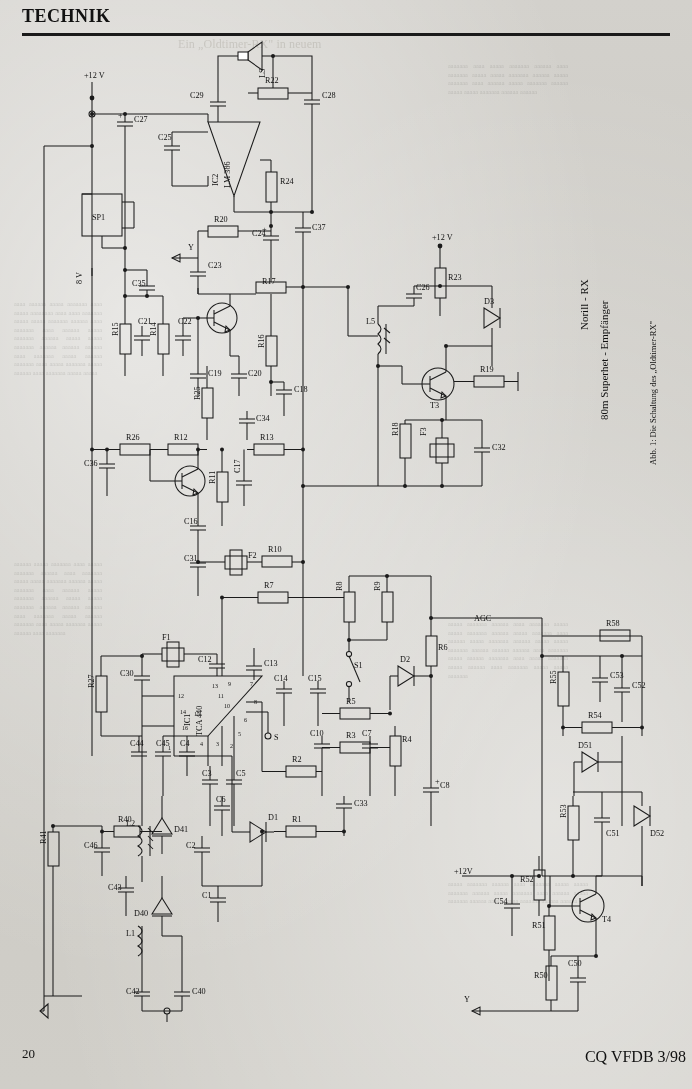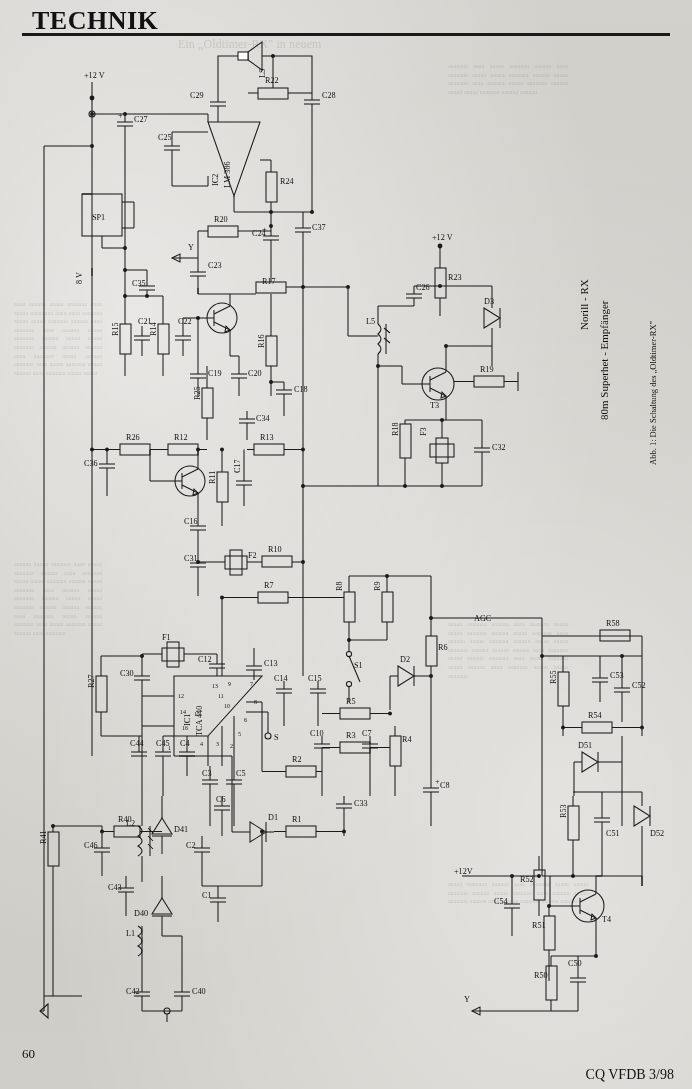--- a/index.html
+++ b/index.html
@@ -18,26 +18,26 @@
          text-align:justify;letter-spacing:.1px;pointer-events:none;white-space:pre-wrap;}
   .ghost.c1{left:14px;top:300px;width:88px;}
   .ghost.c2{left:14px;top:560px;width:88px;}
   .ghost.c3{left:448px;top:62px;width:120px;}
   .ghost.c4{left:448px;top:620px;width:120px;}
   .ghost.c5{left:448px;top:880px;width:140px;}
   .ghost.c6{left:178px;top:40px;width:210px;font-size:12px;color:rgba(120,112,100,0.22);}
 
   
   #hdr{position:absolute;left:22px;top:6px;}
-  #hdr .t{font-family:"Liberation Serif",serif;font-weight:bold;font-size:26px;letter-spacing:.5px;margin-left:10px;}
+  #hdr .t{font-family:"Liberation Serif",serif;font-weight:bold;font-size:18px;letter-spacing:.5px;}
   #hdrline{position:absolute;left:22px;top:33px;width:648px;height:3px;background:#1a1a1a;}
 
   
   #pgnum{position:absolute;left:22px;top:1046px;font-size:13px;}
-  #foot{position:absolute;right:18px;top:1048px;font-size:14px;margin-top:19px;}
+  #foot{position:absolute;right:6px;top:1048px;font-size:16px;}
 
   
   #sch{position:absolute;left:22px;top:36px;width:648px;height:990px;}
   svg{display:block;}
 
   
   .vcap{position:absolute;transform-origin:0 0;white-space:nowrap;}
   .vcap.big{font-size:11px;}
   .vcap.small{font-size:8.5px;}
 </style>
@@ -51,21 +51,21 @@
 <div class="ghost c2">aaaaaa aaaaa aaaaaaa aaaa aaaaa aaaaaaa aaaaaa aaaa aaaaaaa aaaaa aaaaa aaaaaaa aaaaaa aaaaa aaaaaaa aaaa aaaaaa aaaaa aaaaaaa aaaaaa aaaaa aaaaa aaaaaaa aaaaaa aaaaaa aaaaaa aaaa aaaaaaa aaaaa aaaaaa aaaaaaa aaaa aaaaa aaaaaaa aaaaa aaaaaa aaaa aaaaaaa</div>
 <div class="ghost c3">aaaaaaa aaaa aaaaa aaaaaaa aaaaaa aaaa aaaaaaa aaaaa aaaaa aaaaaaa aaaaaa aaaaa aaaaaaa aaaa aaaaaa aaaaa aaaaaaa aaaaaa aaaaa aaaaa aaaaaaa aaaaaa aaaaaa</div>
 <div class="ghost c4">aaaaa aaaaaaa aaaaaa aaaa aaaaaaa aaaaa aaaaa aaaaaaa aaaaaa aaaaa aaaaaaa aaaa aaaaaa aaaaa aaaaaaa aaaaaa aaaaa aaaaa aaaaaaa aaaaaa aaaaaa aaaaaa aaaa aaaaaaa aaaaa aaaaaa aaaaaaa aaaa aaaaa aaaaaaa aaaaa aaaaaa aaaa aaaaaaa aaaaa aaaaa aaaaaaa</div>
 <div class="ghost c5">aaaaa aaaaaaa aaaaaa aaaa aaaaaaa aaaaa aaaaa aaaaaaa aaaaaa aaaaa aaaaaaa aaaa aaaaaa aaaaa aaaaaaa aaaaaa aaaaa aaaaa aaaaaaa aaaaaa aaaaaa</div>
 
 <div id="hdr">
   <div class="t">TECHNIK</div>
 </div>
 <div id="hdrline"></div>
 
-<div id="pgnum">60</div>
+<div id="pgnum">20</div>
 <div id="foot">CQ VFDB 3/98</div>
 
 <div id="sch">
 <svg width="648" height="990" viewBox="0 0 648 990" xmlns="http://www.w3.org/2000/svg">
   <defs>
     <style>
       .w{stroke:#1b1b1b;stroke-width:1.05;fill:none;}
       .wt{stroke:#1b1b1b;stroke-width:0.9;fill:none;}
       .box{stroke:#1b1b1b;stroke-width:1.05;fill:#ffffff;}
       .boxn{stroke:#1b1b1b;stroke-width:1.05;fill:none;}

